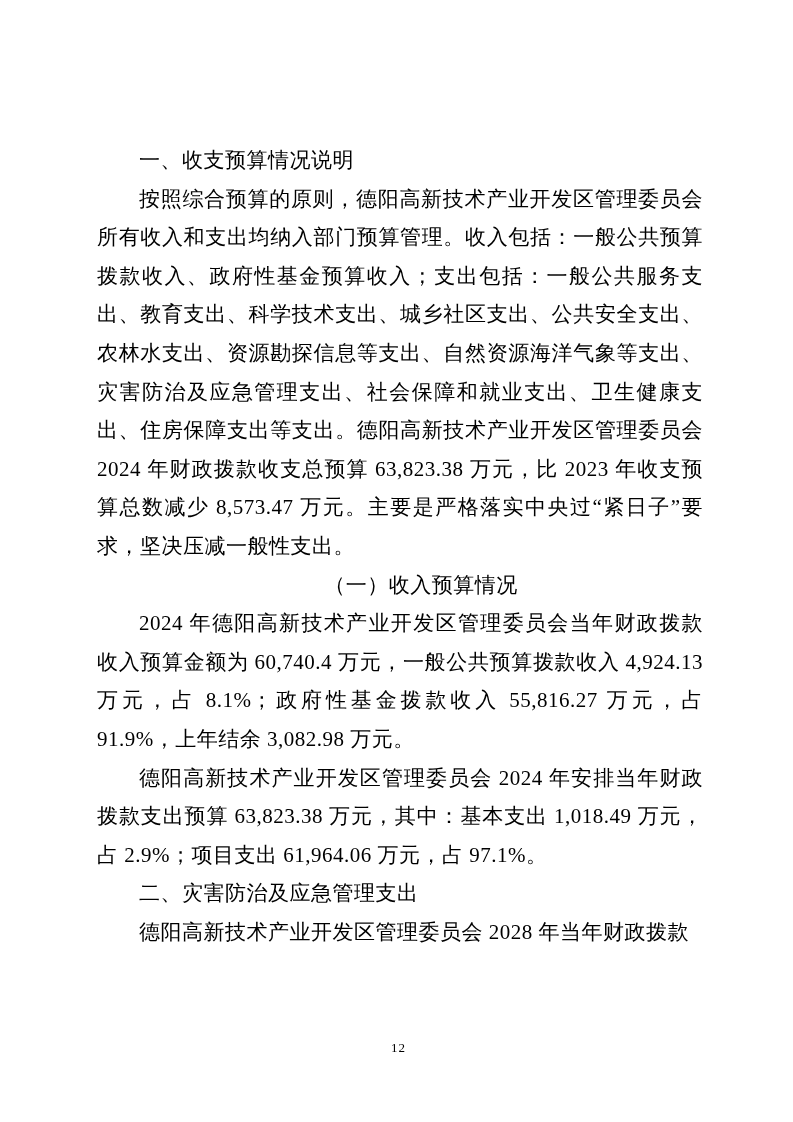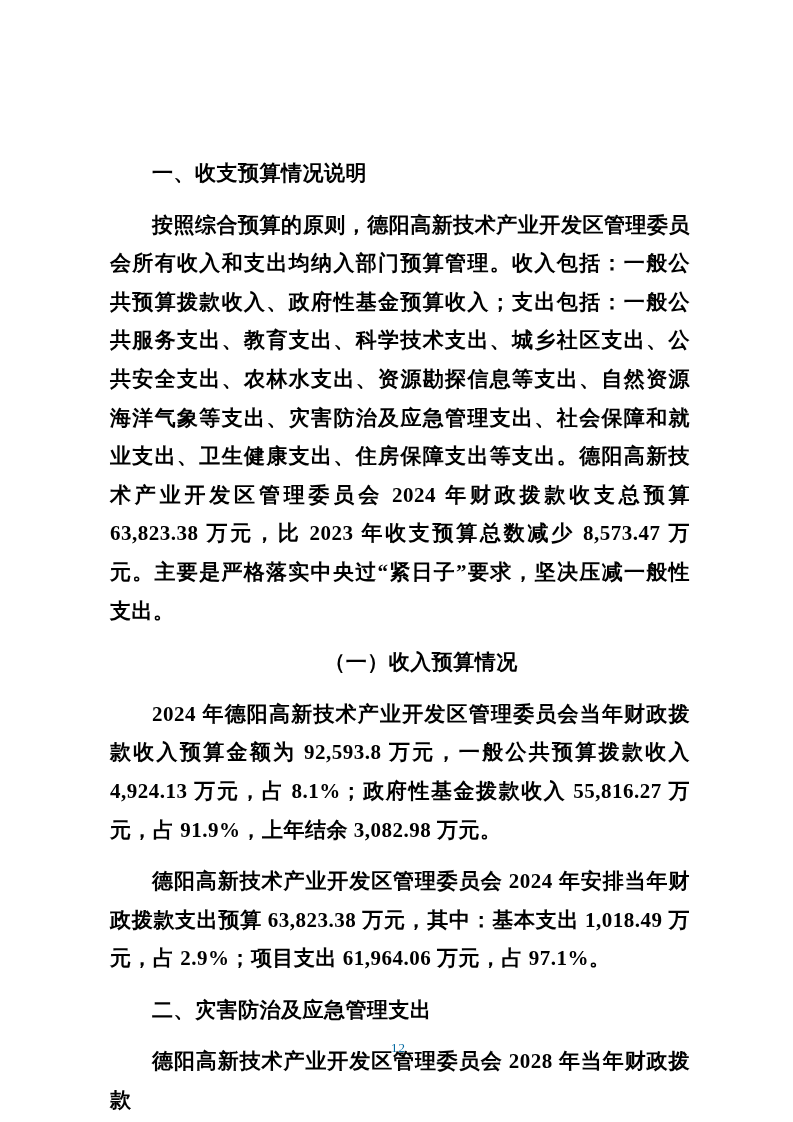--- a/index.html
+++ b/index.html
@@ -18,27 +18,27 @@
   }
   .content {
     position: absolute;
     left: 97px;
     top: 141px;
     width: 606px;
   }
   .content p,
   .content h2,
   .content h3 {
-    margin: 13px;
+    margin: 0;
     padding: 0;
     font-size: 21px;
     line-height: 38.6px;
     letter-spacing: 0.5px;
     text-indent: 2em;
-    font-weight: bold;
+    font-weight: normal;
   }
   .content p {
     text-align: justify;
     text-justify: inter-ideograph;
   }
   .heading-sans {
     font-family: "Liberation Sans", "DejaVu Sans", sans-serif;
     font-weight: bold;
     text-align: left;
   }
@@ -48,37 +48,37 @@
     text-align: center;
   }
   .page-number {
     position: absolute;
     left: 4px;
     right: 0;
     top: 1040px;
     text-align: center;
     font-size: 13px;
     letter-spacing: 1px;
-    color: #0369a1;
+    color: #000000;
     font-family: "Liberation Serif", "DejaVu Serif", serif;
   }
 </style>
 </head>
 <body>
 
 <div class="page">
   <div class="content">
 
     <h2 class="heading-sans">一、收支预算情况说明</h2>
 
     <p>按照综合预算的原则，德阳高新技术产业开发区管理委员会所有收入和支出均纳入部门预算管理。收入包括：一般公共预算拨款收入、政府性基金预算收入；支出包括：一般公共服务支出、教育支出、科学技术支出、城乡社区支出、公共安全支出、农林水支出、资源勘探信息等支出、自然资源海洋气象等支出、灾害防治及应急管理支出、社会保障和就业支出、卫生健康支出、住房保障支出等支出。德阳高新技术产业开发区管理委员会 2024 年财政拨款收支总预算 63,823.38 万元，比 2023 年收支预算总数减少 8,573.47 万元。主要是严格落实中央过“紧日子”要求，坚决压减一般性支出。</p>
 
     <h3 class="heading-serif">（一）收入预算情况</h3>
 
-    <p>2024 年德阳高新技术产业开发区管理委员会当年财政拨款收入预算金额为 92,593.8 万元，一般公共预算拨款收入 4,924.13 万元，占 8.1%；政府性基金拨款收入 55,816.27 万元，占 91.9%，上年结余 3,082.98 万元。</p>
+    <p>2024 年德阳高新技术产业开发区管理委员会当年财政拨款收入预算金额为 60,740.4 万元，一般公共预算拨款收入 4,924.13 万元，占 8.1%；政府性基金拨款收入 55,816.27 万元，占 91.9%，上年结余 3,082.98 万元。</p>
 
 
     <p>德阳高新技术产业开发区管理委员会 2024 年安排当年财政拨款支出预算 63,823.38 万元，其中：基本支出 1,018.49 万元，占 2.9%；项目支出 61,964.06 万元，占 97.1%。</p>
 
     <h2 class="heading-sans">二、灾害防治及应急管理支出</h2>
 
     <p>德阳高新技术产业开发区管理委员会 2028 年当年财政拨款</p>
 
   </div>
 

